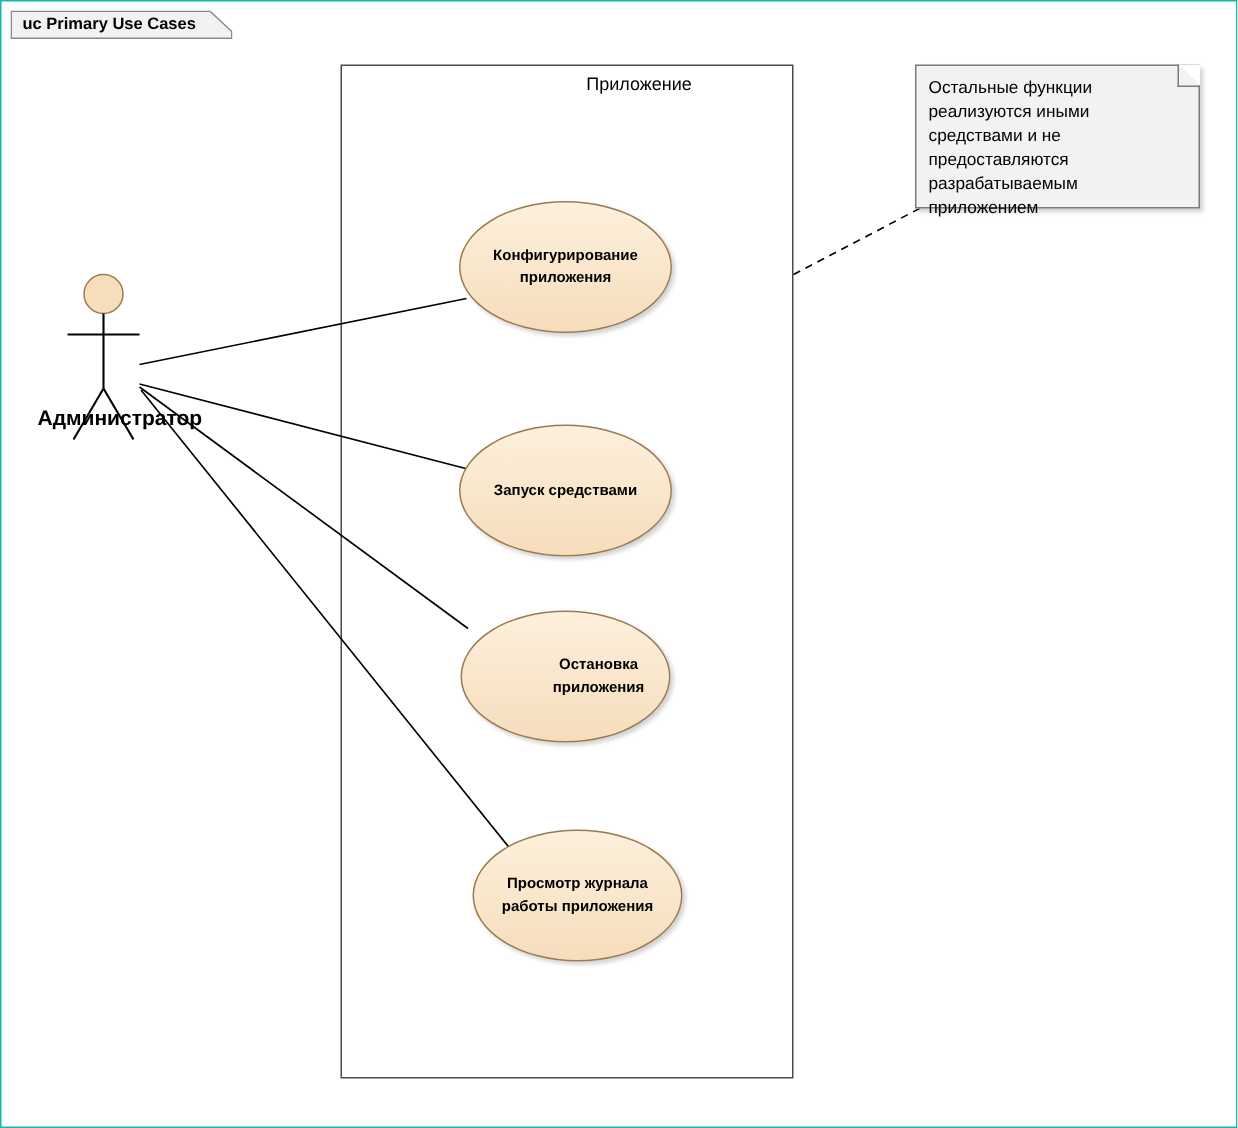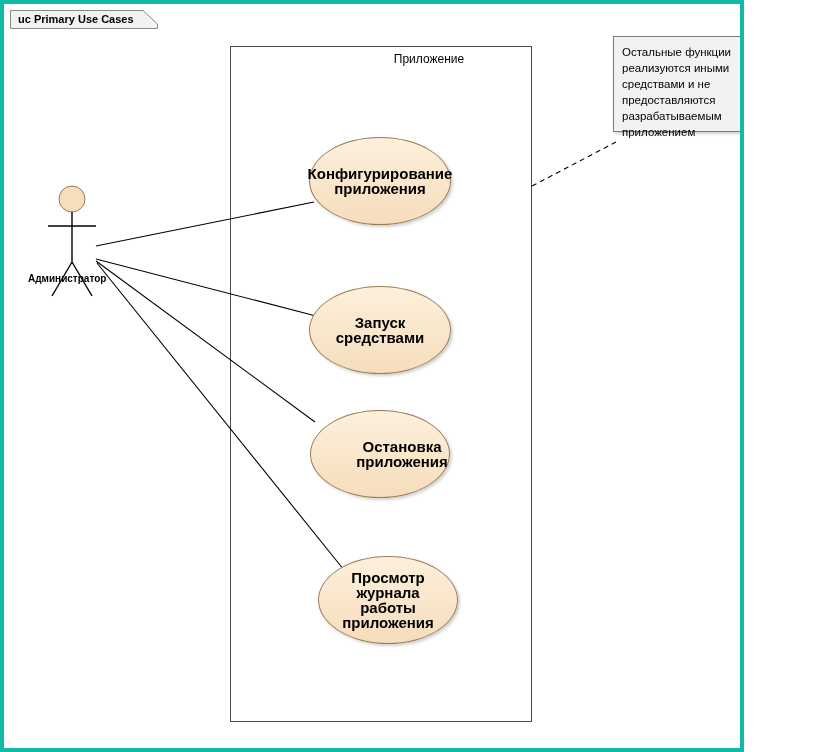--- a/index.html
+++ b/index.html
@@ -2,24 +2,24 @@
 <html><head>
 <meta charset="utf-8">
 <style>
   html, body {
     margin: 0;
     padding: 0;
     background: #ffffff;
   }
   #canvas {
     position: relative;
-    width: 744px;
+    width: 825px;
     height: 752px;
     background: #ffffff;
-    border: 4px solid #14b8a6;
+    border: 1px solid #14b8a6;
     box-sizing: border-box;
     font-family: "Liberation Sans", sans-serif;
     overflow: hidden;
   }
   
   .frame-tab {
     position: absolute;
     left: 6px;
     top: 6px;
     height: 19px;
@@ -67,42 +67,42 @@
   .usecase {
     position: absolute;
     border: 1px solid #9a7b52;
     border-radius: 50%;
     background: linear-gradient(180deg, #fdf0dc 0%, #f6ddbc 100%);
     box-sizing: border-box;
     display: flex;
     align-items: center;
     justify-content: center;
     text-align: center;
-    font-size: 15px;
+    font-size: 10px;
     font-weight: bold;
     color: #000000;
     line-height: 15px;
     padding: 0 18px;
     box-shadow: 2px 2px 3px rgba(0,0,0,0.18);
   }
 
   
   .actor-label {
     position: absolute;
-    font-size: 10px;
+    font-size: 14px;
     font-weight: bold;
     color: #000000;
     white-space: nowrap;
   }
 
   
   .note {
     position: absolute;
     left: 609px;
-    top: 32px;
+    top: 42px;
     width: 190px;
     height: 96px;
     background: #f2f2f2;
     border: 1px solid #7a7a7a;
     box-sizing: border-box;
     box-shadow: 2px 2px 3px rgba(0,0,0,0.18);
   }
   .note-fold {
     position: absolute;
     right: -1px;

